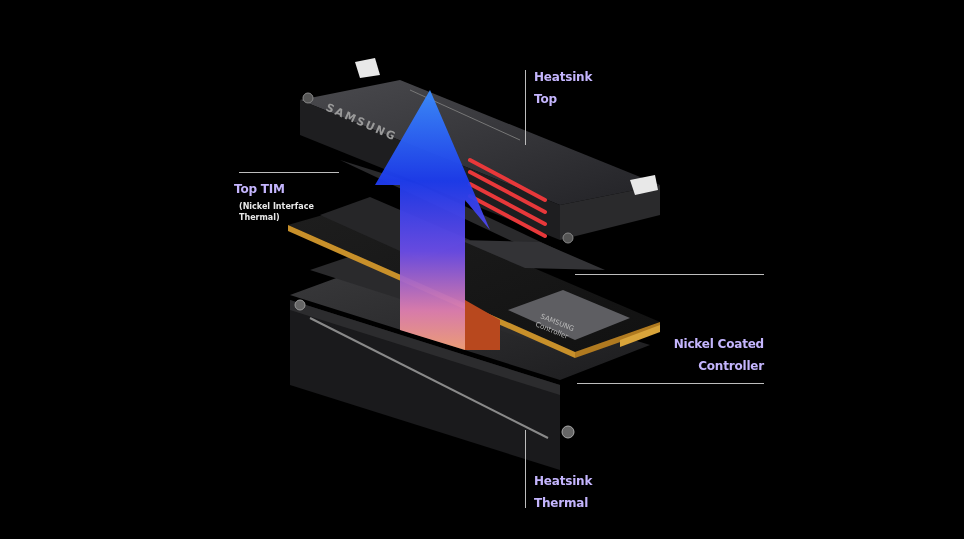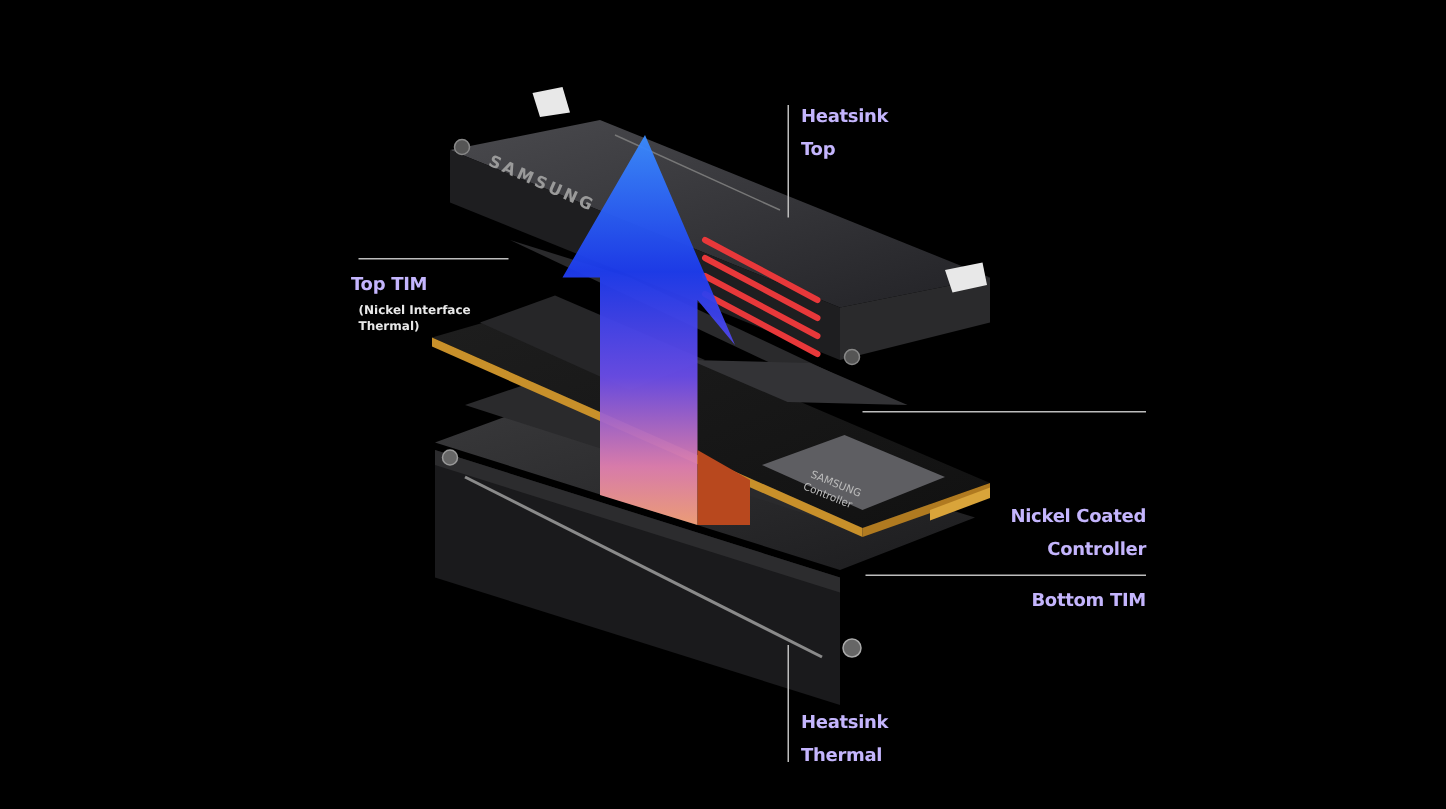--- a/index.html
+++ b/index.html
@@ -103,21 +103,20 @@
     <div>Thermal)</div>
   </div>
 
   <div class="line" style="left:575px;top:274px;width:189px;height:1px;"></div>
   <div class="label right" style="left:600px;top:292px;width:164px;margin-top:41px;">
     <div>Nickel Coated</div>
     <div>Controller</div>
   </div>
 
   <div class="line" style="left:577px;top:383px;width:187px;height:1px;"></div>
-  <div class="label right" style="left:620px;top:389px;width:144px;">Bottom TIM</div>
 
   <div class="line" style="left:525px;top:430px;width:1px;height:78px;"></div>
   <div class="label" style="left:534px;top:470px;">
     <div>Heatsink</div>
     <div>Thermal</div>
   </div>
 
 </div>
 
 </body></html>

